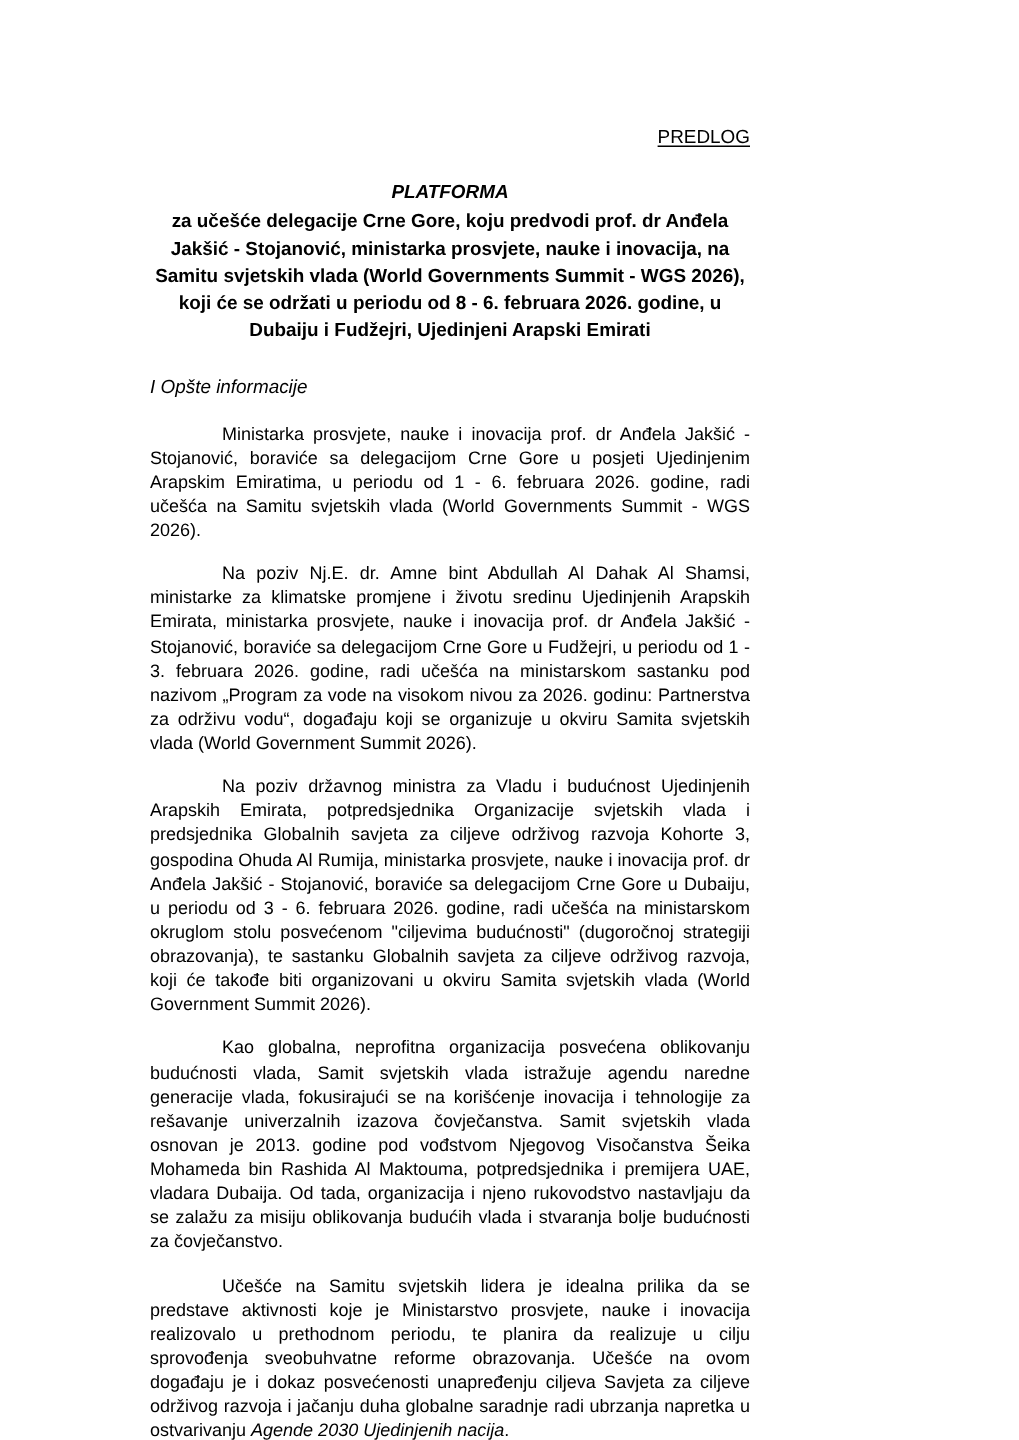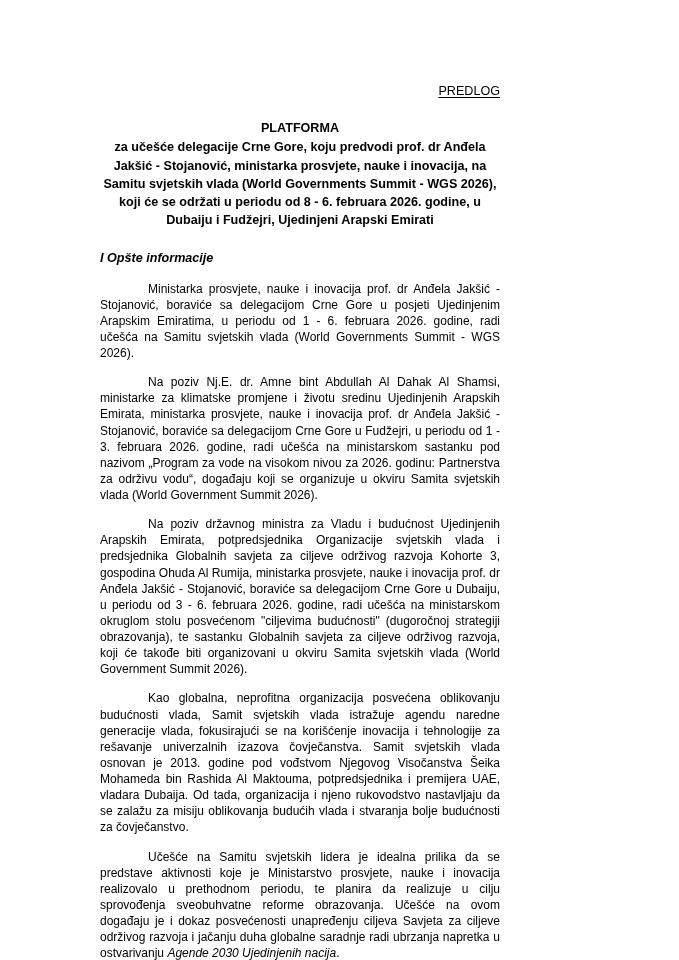--- a/index.html
+++ b/index.html
@@ -36,26 +36,27 @@
   .title-block {
     text-align: center;
     font-weight: bold;
     font-size: 12.6px;
     line-height: 1.45;
     margin: 0 0 20px 0;
   }
   .title-main {
     display: block;
     margin-bottom: 1px;
+    font-style: italic;
   }
   .title-sub {
     display: block;
   }
   .section-heading {
-    font-weight: bold;
+    font-weight: normal;
     font-style: italic;
     font-size: 12.6px;
     line-height: 1.35;
     margin: 0 0 14px 0;
     text-align: left;
   }
   .body-par {
     text-align: justify;
     text-justify: inter-word;
     font-size: 12px;

